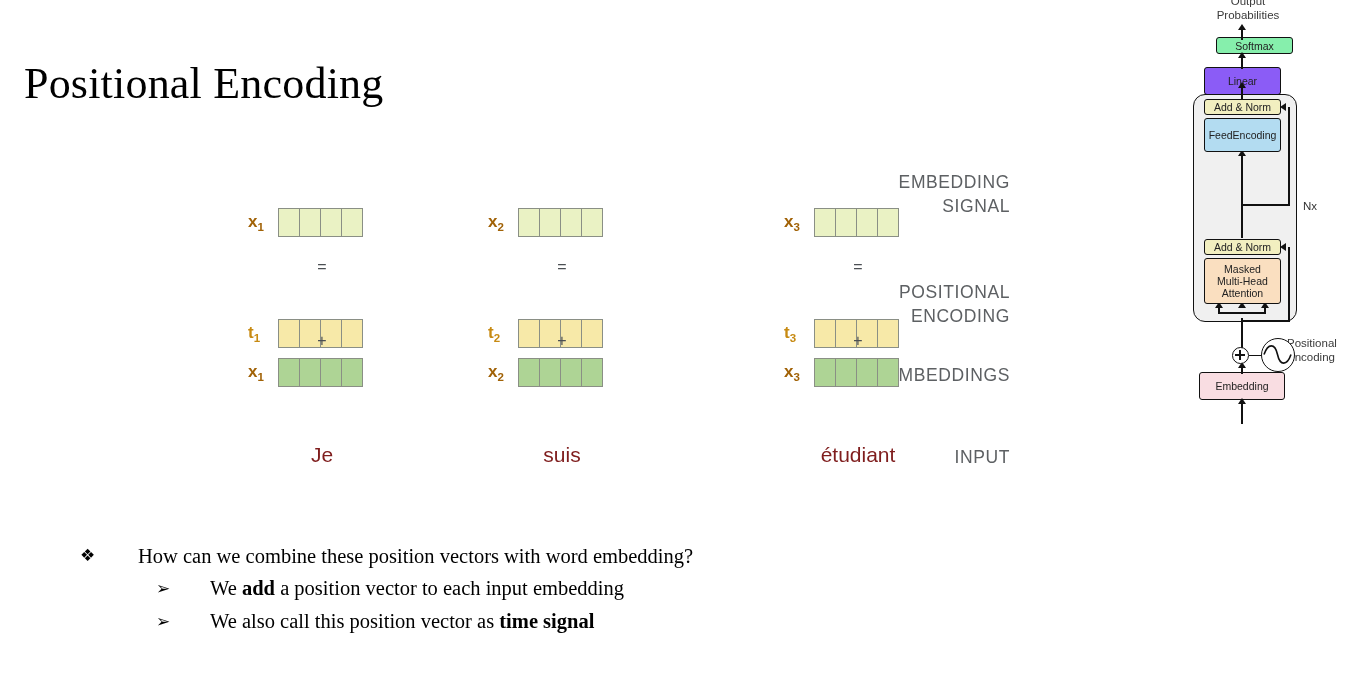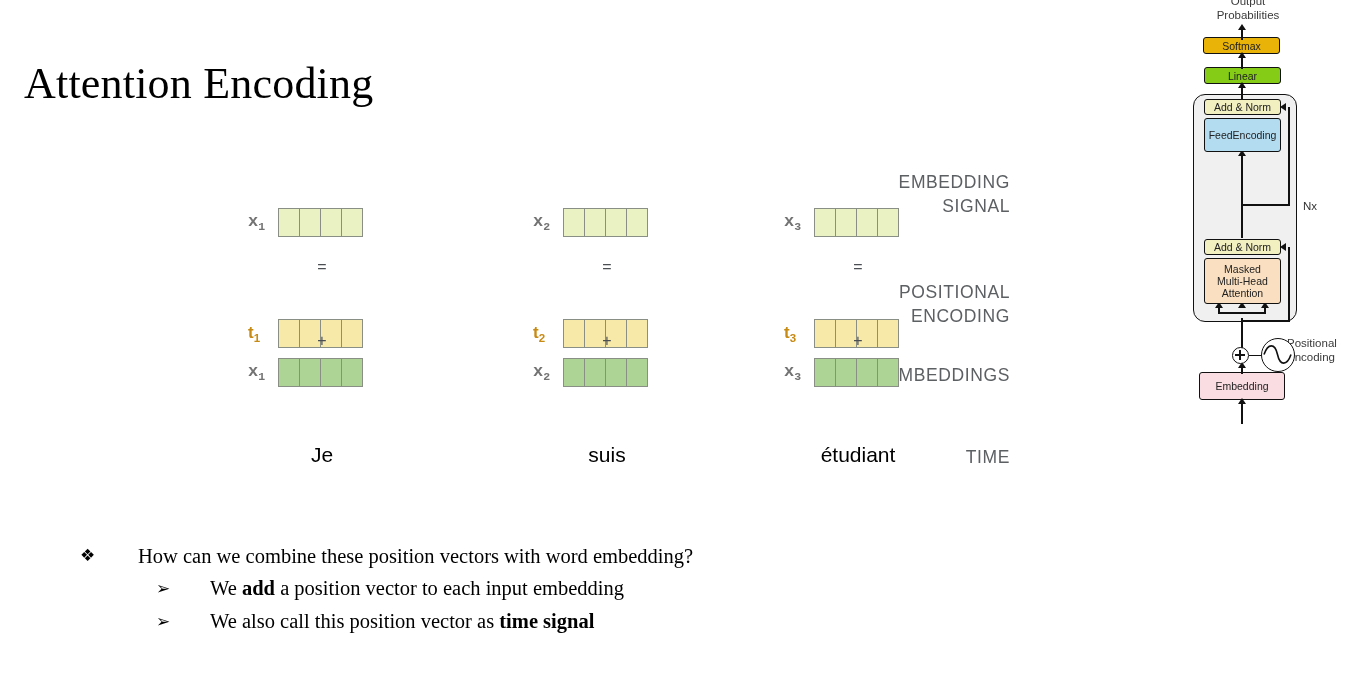--- a/index.html
+++ b/index.html
@@ -46,39 +46,39 @@
     right: 0;
     width: 230px;
   }
   #lbl-timesignal { top: 10px; }
   #lbl-posenc     { top: 120px; }
   #lbl-embeddings { top: 203px; }
   #lbl-input      { top: 285px; }
 
   .vec-group { position: absolute; top: 0; width: 160px; height: 330px; }
   #grp-1 { left: 248px; }
-  #grp-2 { left: 533px; }
+  #grp-2 { left: 488px; }
   #grp-3 { left: 784px; }
 
   .vec-row { position: absolute; left: 0; display: flex; align-items: center; }
   .vec-row.r-top { top: 48px; }
   .vec-row.r-mid { top: 123px; margin-top: 36px; }
   .vec-row.r-bot { top: 198px; }
 
   .vec-tag {
     font-family: "Liberation Sans", sans-serif;
     font-size: 17px;
     font-weight: bold;
     width: 26px;
     text-align: left;
     margin-right: 4px;
     white-space: nowrap;
   }
   .vec-tag sub { font-size: 11.5px; font-weight: bold; }
-  .tag-x { color: #737373; font-family: Liberation Mono, monospace; }
+  .tag-x { color: #a16207; }
   .tag-t { color: #c78a12; }
 
   .vec-boxes { display: flex; }
   .vec-cell {
     width: 22px; height: 29px;
     border: 1px solid #8a8f85;
     margin-left: -1px;
   }
   .vec-cell:first-child { margin-left: 0; }
   .c-pale   { background: #eaf2c4; }
@@ -98,21 +98,21 @@
   .op-plus{ top: 172px; }
 
   .word {
     position: absolute;
     left: 30px;
     width: 88px;
     top: 283px;
     text-align: center;
     font-family: "Liberation Sans", sans-serif;
     font-size: 21px;
-    color: #000000;
+    color: #7f1d1d;
     white-space: nowrap;
   }
 
   
   #bullets {
     position: absolute;
     left: 74px; top: 540px;
     width: 900px;
     font-family: "Liberation Serif", serif;
     color: #000000;
@@ -162,22 +162,22 @@
     border: 1.6px solid #111;
     border-radius: 3px;
     font-size: 10.5px;
     color: #222;
     display: flex;
     align-items: center;
     justify-content: center;
     text-align: center;
     line-height: 12px;
   }
-  #tf-softmax { left: 18px; top: 37px;  width: 77px; height: 17px; background: #eab308; }
-  #tf-linear  { left: 19px; top: 67px;  width: 77px; height: 17px; background: #84cc16; }
+  #tf-softmax { left: 31px; top: 37px;  width: 77px; height: 17px; background: #86efac; }
+  #tf-linear  { left: 19px; top: 67px;  width: 77px; height: 28px; background: #8b5cf6; }
   #tf-addnorm-1 { left: 19px; top: 99px;  width: 77px; height: 16px; background: #f2efc0; z-index: 4; }
   #tf-ff      { left: 19px; top: 118px; width: 77px; height: 34px; background: #b3dcf1; z-index: 4; }
   #tf-addnorm-2 { left: 19px; top: 239px; width: 77px; height: 16px; background: #f2efc0; z-index: 4; }
   #tf-mha     { left: 19px; top: 258px; width: 77px; height: 46px; background: #fadfc0; z-index: 4;
                 flex-direction: column; }
   #tf-embedding { left: 14px; top: 372px; width: 86px; height: 28px; background: #f9dde2; }
 
   #tf-decoder-block {
     position: absolute;
     left: 8px; top: 94px;
@@ -241,34 +241,34 @@
     background: #fff;
     z-index: 5;
   }
   #tf-sine svg { position: absolute; left: 0; top: 0; }
 </style>
 </head>
 <body>
 
 <div id="slide">
 
-  <div class="slide-title">Attention Encoding</div>
+  <div class="slide-title">Positional Encoding</div>
 
   <div id="embed-diagram">
 
     <div class="row-label" id="lbl-timesignal">
       <div>EMBEDDING</div>
       <div>SIGNAL</div>
     </div>
     <div class="row-label" id="lbl-posenc">
       <div>POSITIONAL</div>
       <div>ENCODING</div>
     </div>
     <div class="row-label" id="lbl-embeddings">EMBEDDINGS</div>
-    <div class="row-label" id="lbl-input">TIME</div>
+    <div class="row-label" id="lbl-input">INPUT</div>
 
     <div class="vec-group" id="grp-1">
       <div class="vec-row r-top">
         <span class="vec-tag tag-x">x<sub>1</sub></span>
         <span class="vec-boxes">
           <span class="vec-cell c-pale"></span>
           <span class="vec-cell c-pale"></span>
           <span class="vec-cell c-pale"></span>
           <span class="vec-cell c-pale"></span>
         </span>

